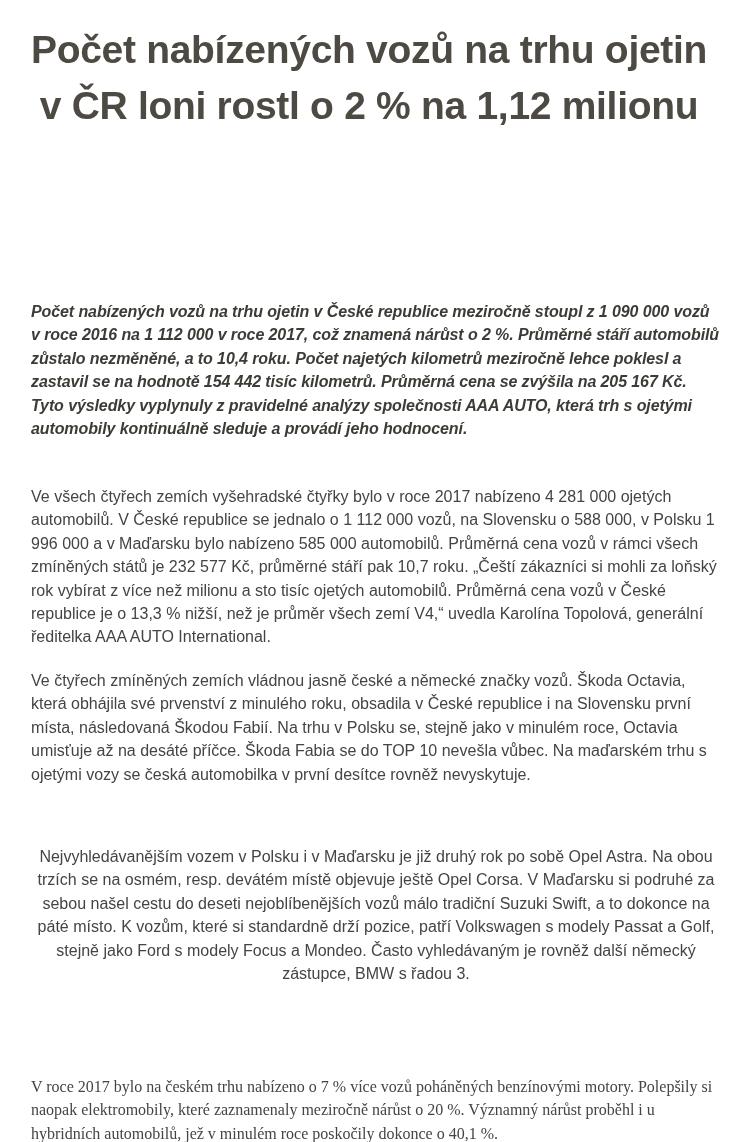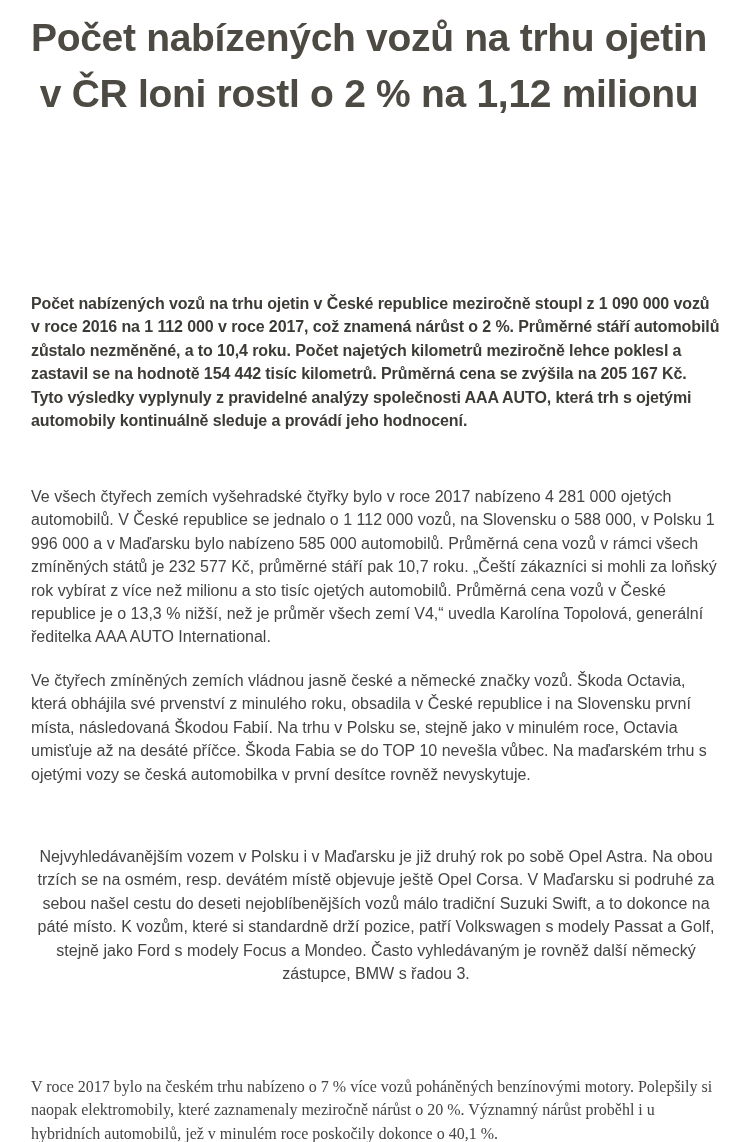--- a/index.html
+++ b/index.html
@@ -4,37 +4,37 @@
 <style>
   html, body { margin: 0; padding: 0; background: #ffffff; }
   body {
     width: 738px; height: 1142px; overflow: hidden;
     font-family: "Liberation Sans", "DejaVu Sans", sans-serif;
     color: #3d3d3d;
   }
   .article { position: relative; width: 738px; }
   .title {
     margin: 0;
-    padding: 10px 30px 0 30px;
+    padding: 22px 30px 0 30px;
     text-align: center;
     font-family: "Liberation Sans", sans-serif;
     font-weight: bold;
     font-size: 39px;
     line-height: 56px;
     color: #4d4a43;
     letter-spacing: -0.3px;
   }
   .body-text {
     position: absolute;
     left: 31px; width: 690px;
     font-size: 16px;
     line-height: 23.4px;
     color: #444444;
   }
-  .lead { top: 292px; font-weight: bold; color: #3d3b36; letter-spacing: -0.1px; }
+  .lead { top: 300px; font-weight: bold; color: #3d3b36; letter-spacing: -0.1px; font-style: italic; }
   .p1 { top: 485px; }
   .p2 { top: 669px; }
   .p3 { top: 845px; text-align: center; }
   .p4 { top: 1075px; font-family: Liberation Serif, serif; }
   p { margin: 0; }
 </style>
 </head>
 <body>
 
 <div class="article">

